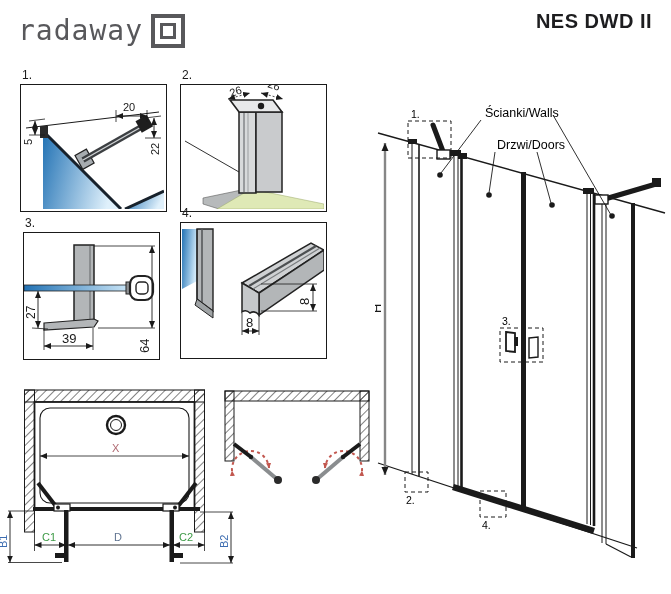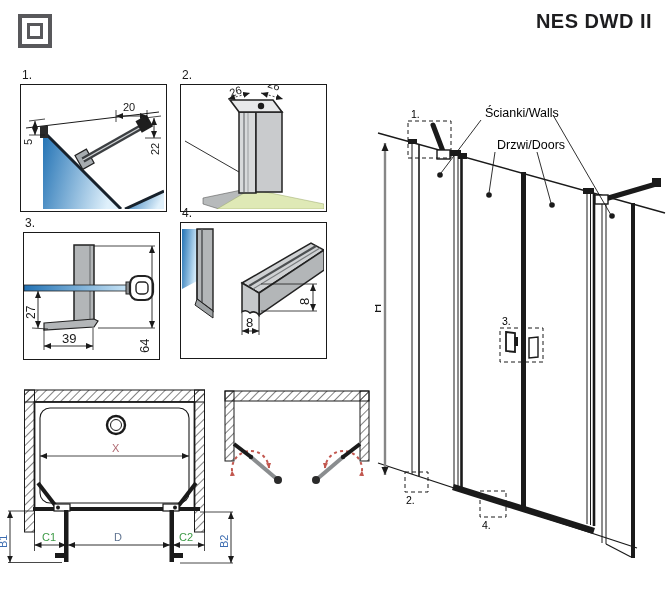--- a/index.html
+++ b/index.html
@@ -21,20 +21,21 @@
   .box-num{position:absolute;top:-17px;left:1px;font-size:12px;color:#1a1a1a;}
   .dimtxt{font-size:11px;fill:#1a1a1a;}
   svg text{font-family:"Liberation Sans",sans-serif;}
 </style>
 </head>
 <body>
 
 <div class="page">
 
   <div class="abs logo">
+    <span class="logo-text">radaway</span>
     <span class="logo-mark">
         <span class="logo-mark-inner"></span>
       </span>
   </div>
   <h1 class="abs title">NES DWD II</h1>
 
   <figure class="abs box" style="left:20px;top:84px;width:145px;height:126px;">
     <span class="box-num">1.</span>
     <svg width="143" height="124" viewBox="0 0 143 124">
       <defs>

